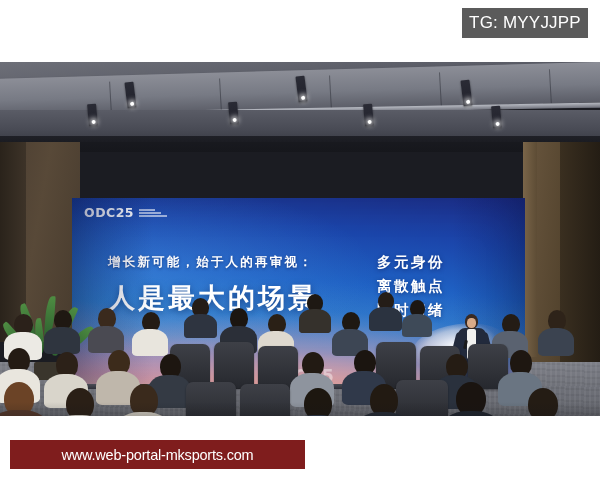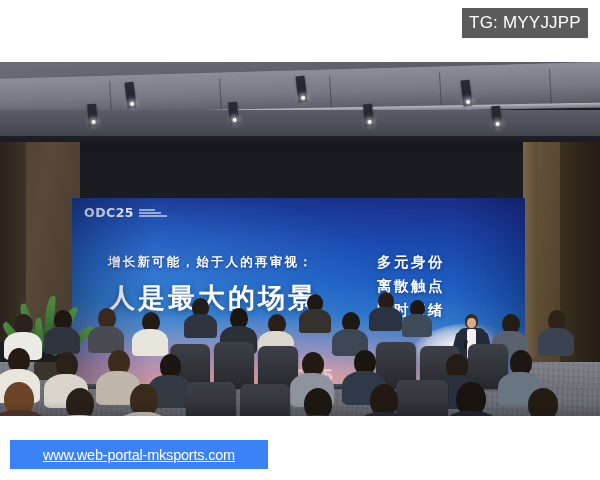--- a/index.html
+++ b/index.html
@@ -30,31 +30,30 @@
     align-items: center;
     justify-content: center;
     z-index: 60;
   }
 
   
   #site-watermark {
     position: absolute;
     left: 10px;
     top: 440px;
-    width: 258px;
+    width: 295px;
     height: 29px;
-    background: #3b82f6;
+    background: #7f1d1d;
     color: #ffffff;
     font-size: 14.5px;
     letter-spacing: -0.2px;
     display: flex;
     align-items: center;
     justify-content: center;
     z-index: 60;
-    text-decoration: underline;
   }
 
   
   #photo {
     position: absolute;
     left: 0;
     top: 62px;
     width: 600px;
     height: 354px;
     overflow: hidden;

